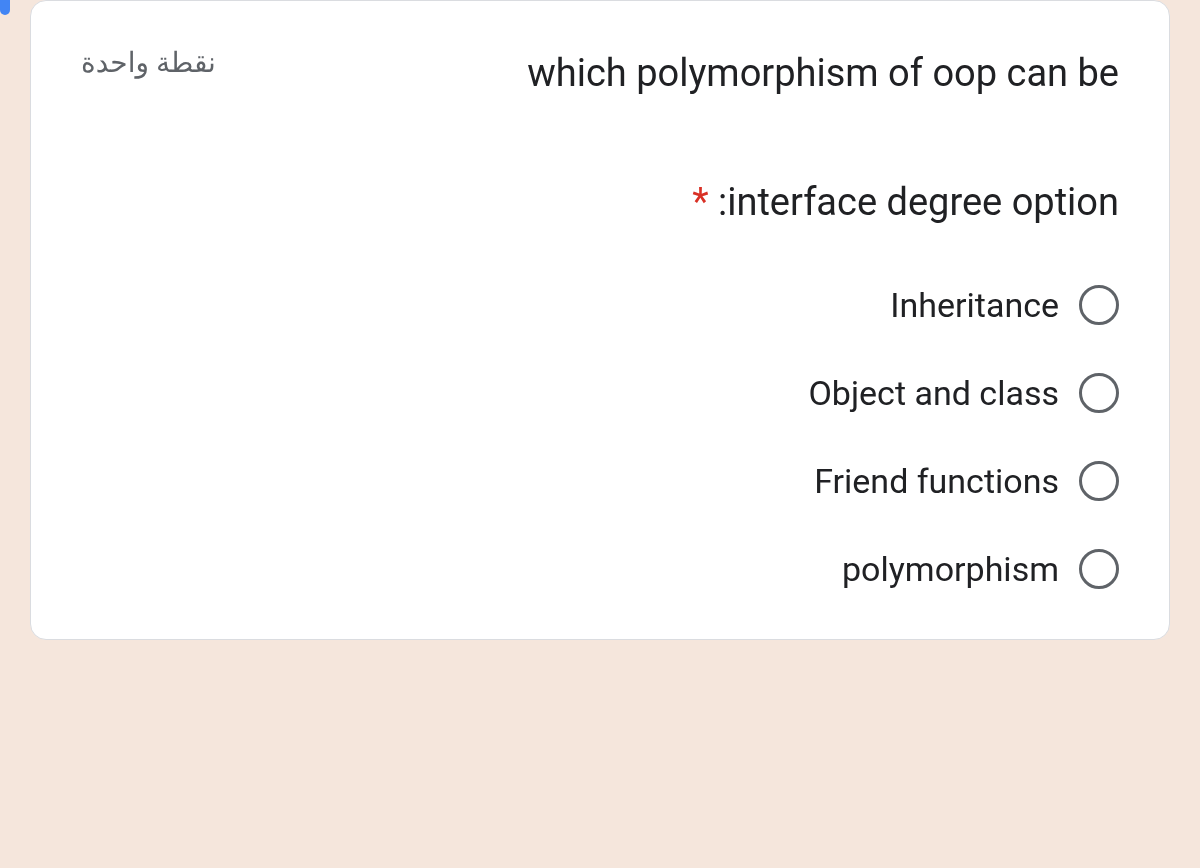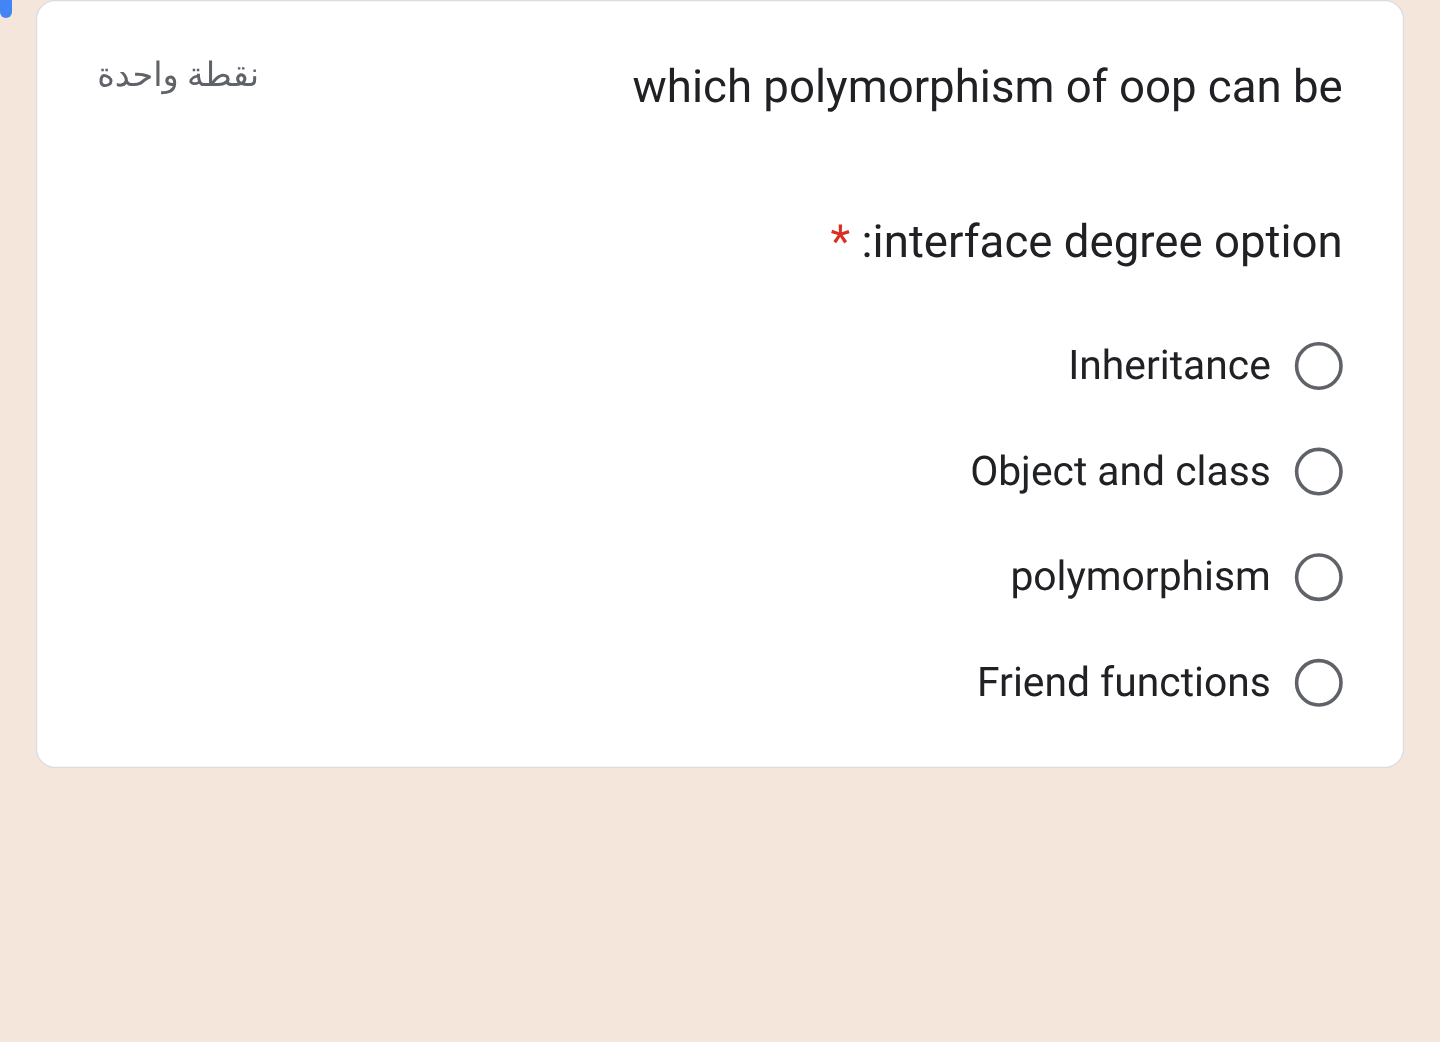--- a/index.html
+++ b/index.html
@@ -99,21 +99,21 @@
   <div class="options-container">
     <div class="option-row">
       <span class="option-label">Inheritance</span>
       <span class="radio-circle"></span>
     </div>
     <div class="option-row">
       <span class="option-label">Object and class</span>
       <span class="radio-circle"></span>
     </div>
     <div class="option-row">
-      <span class="option-label">polymorphism</span>
+      <span class="option-label">Friend functions</span>
       <span class="radio-circle"></span>
     </div>
     <div class="option-row">
-      <span class="option-label">Friend functions</span>
+      <span class="option-label">polymorphism</span>
       <span class="radio-circle"></span>
     </div>
   </div>
 </div>
 
 </body></html>

